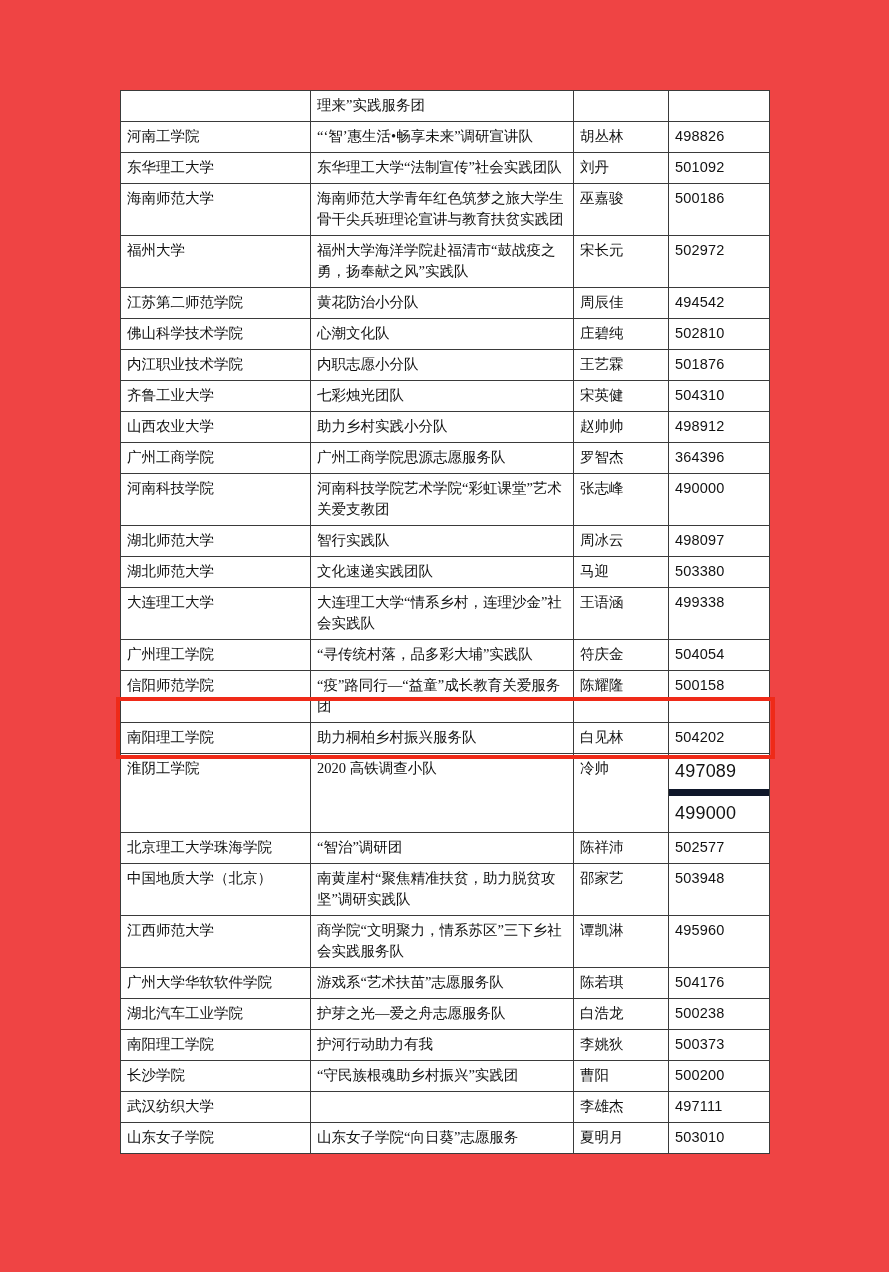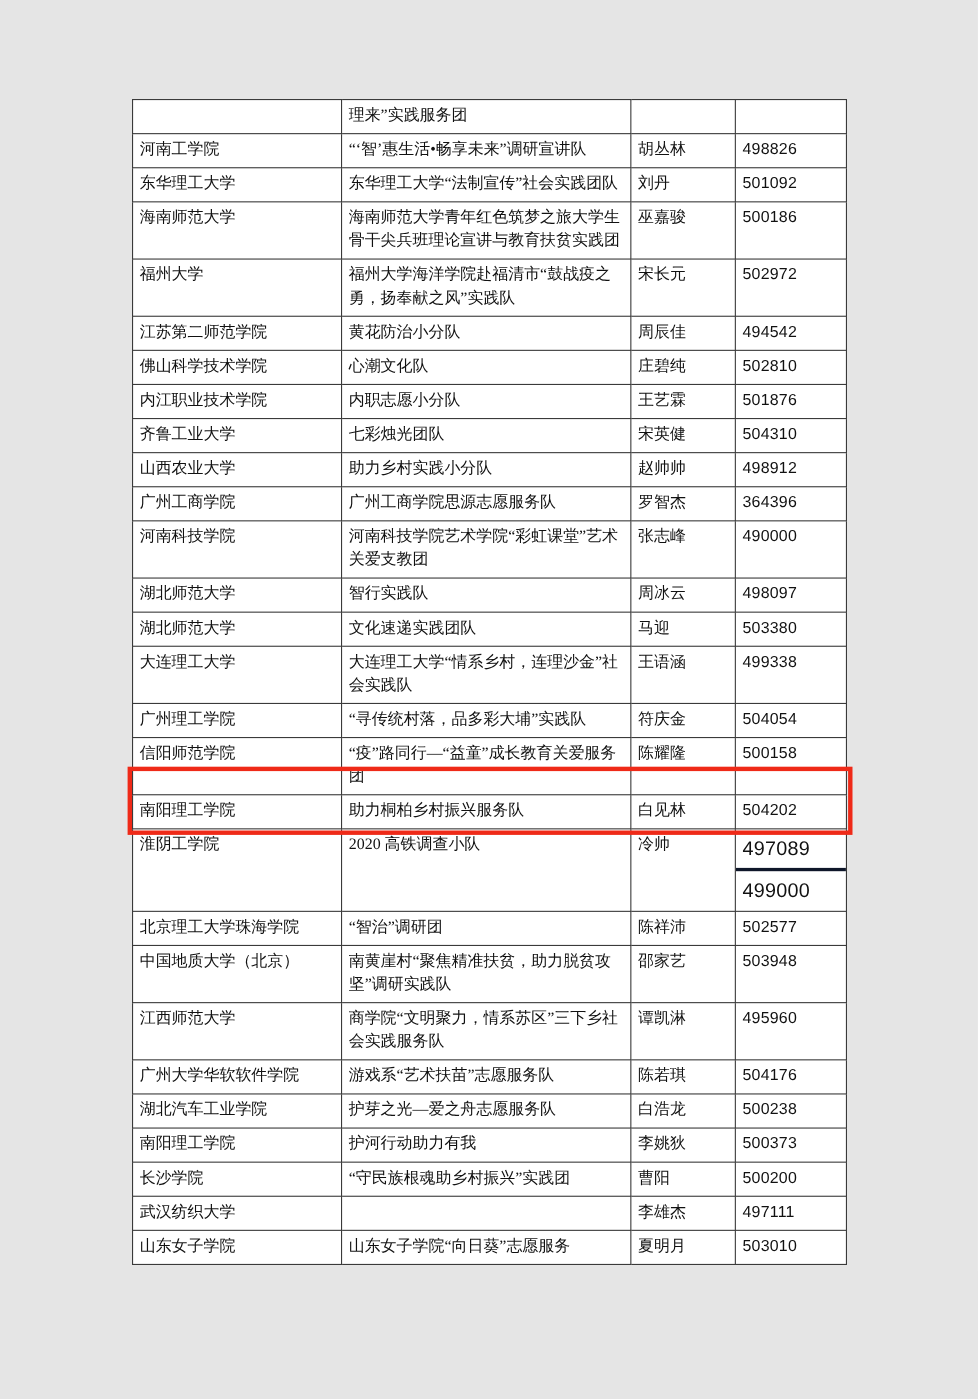--- a/index.html
+++ b/index.html
@@ -12,21 +12,21 @@
     height: 1272px;
     font-family: "Liberation Serif", "DejaVu Serif", serif;
     position: relative;
     overflow: hidden;
   }
   .page {
     position: absolute;
     left: 0; top: 0;
     width: 889px;
     height: 1272px;
-    background: #e5e5e5;
+    background: #ef4444;
   }
   .table-wrap {
     position: absolute;
     left: 120px;
     top: 90px;
     width: 649px;
   }
   table.doc-table {
     border-collapse: collapse;
     width: 649px;
@@ -60,21 +60,21 @@
   .code-split {
     padding: 0 !important;
   }
   .code-split .code-line {
     padding: 4px 6px 5px 6px;
     font-family: "Liberation Sans", "DejaVu Sans", sans-serif;
     font-size: 18px;
     letter-spacing: 0.2px;
   }
   .code-split .code-line + .code-line {
-    border-top: 3px solid #0f172a;
+    border-top: 7px solid #0f172a;
   }
 
   
   .highlight-box {
     position: absolute;
     border: 4px solid #ef2a18;
     box-sizing: border-box;
     pointer-events: none;
     z-index: 5;
   }

